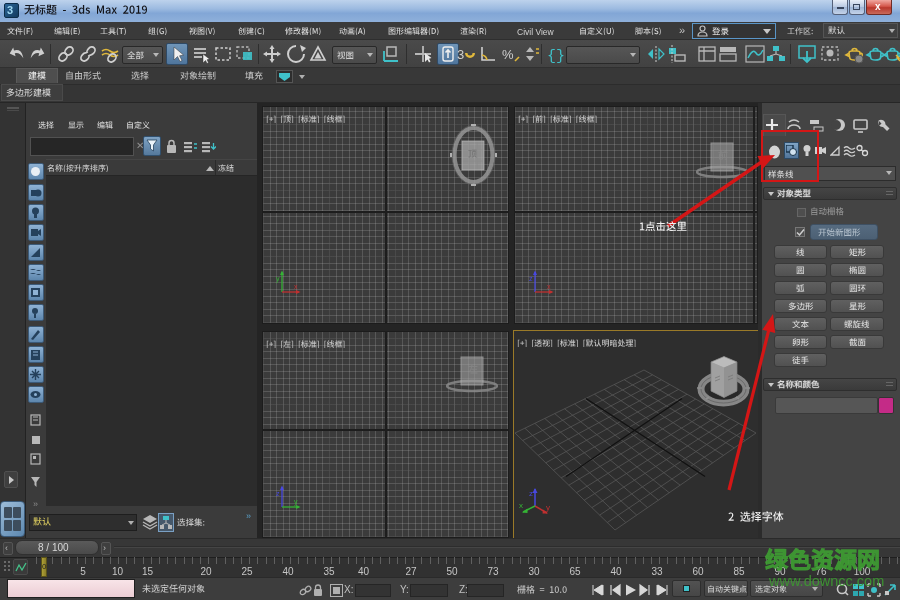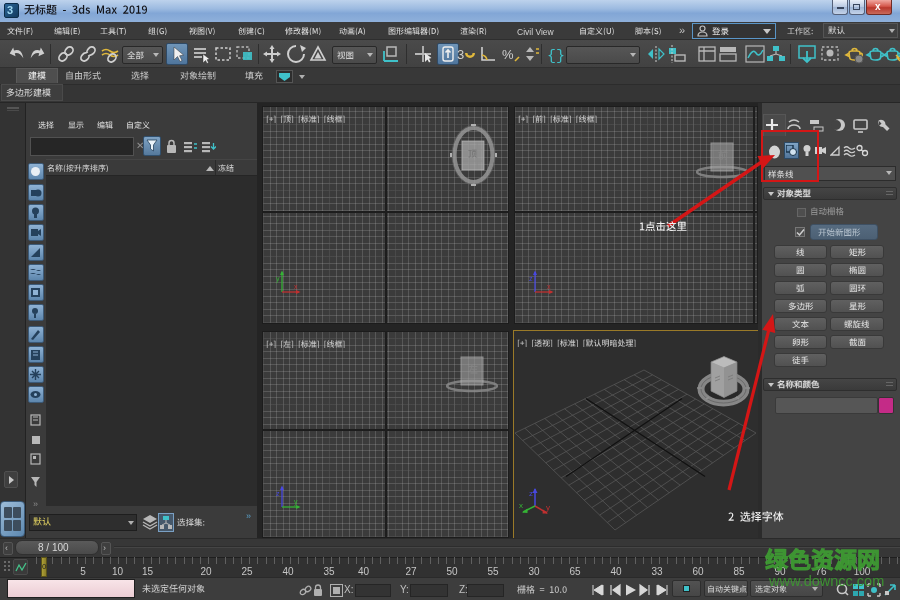--- a/index.html
+++ b/index.html
@@ -822,21 +822,21 @@
     <span style="position:absolute;left:71.0px;top:0;width:24px;text-align:center;">5</span>
     <span style="position:absolute;left:112.0px;top:0;width:24px;text-align:left;">10</span>
     <span style="position:absolute;left:142px;top:0;width:24px;">15</span>
     <span style="position:absolute;left:194.0px;top:0;width:24px;text-align:center;">20</span>
     <span style="position:absolute;left:234.99999999999997px;top:0;width:24px;text-align:center;">25</span>
     <span style="position:absolute;left:276.0px;top:0;width:24px;text-align:center;">40</span>
     <span style="position:absolute;left:317.0px;top:0;width:24px;text-align:center;">35</span>
     <span style="position:absolute;left:358.0px;top:0;width:24px;">40</span>
     <span style="position:absolute;left:398.99999999999994px;top:0;width:24px;text-align:center;">27</span>
     <span style="position:absolute;left:439.99999999999994px;top:0;width:24px;text-align:center;">50</span>
-    <span style="position:absolute;left:480.99999999999994px;top:0;width:24px;text-align:center;">55</span>
+    <span style="position:absolute;left:480.99999999999994px;top:0;width:24px;text-align:center;">73</span>
     <span style="position:absolute;left:522.0px;top:0;width:24px;text-align:center;">30</span>
     <span style="position:absolute;left:563.0px;top:0;width:24px;text-align:center;">65</span>
     <span style="position:absolute;left:604.0px;top:0;width:24px;text-align:center;">40</span>
     <span style="position:absolute;left:645.0px;top:0;width:24px;text-align:center;">33</span>
     <span style="position:absolute;left:686.0px;top:0;width:24px;text-align:center;">60</span>
     <span style="position:absolute;left:726.9999999999999px;top:0;width:24px;text-align:center;">85</span>
     <span style="position:absolute;left:767.9999999999999px;top:0;width:24px;text-align:center;">90</span>
     <span style="position:absolute;left:808.9999999999999px;top:0;width:24px;text-align:center;">76</span>
     <span style="position:absolute;left:849.9999999999999px;top:0;width:24px;text-align:center;">100</span>
   </div>

